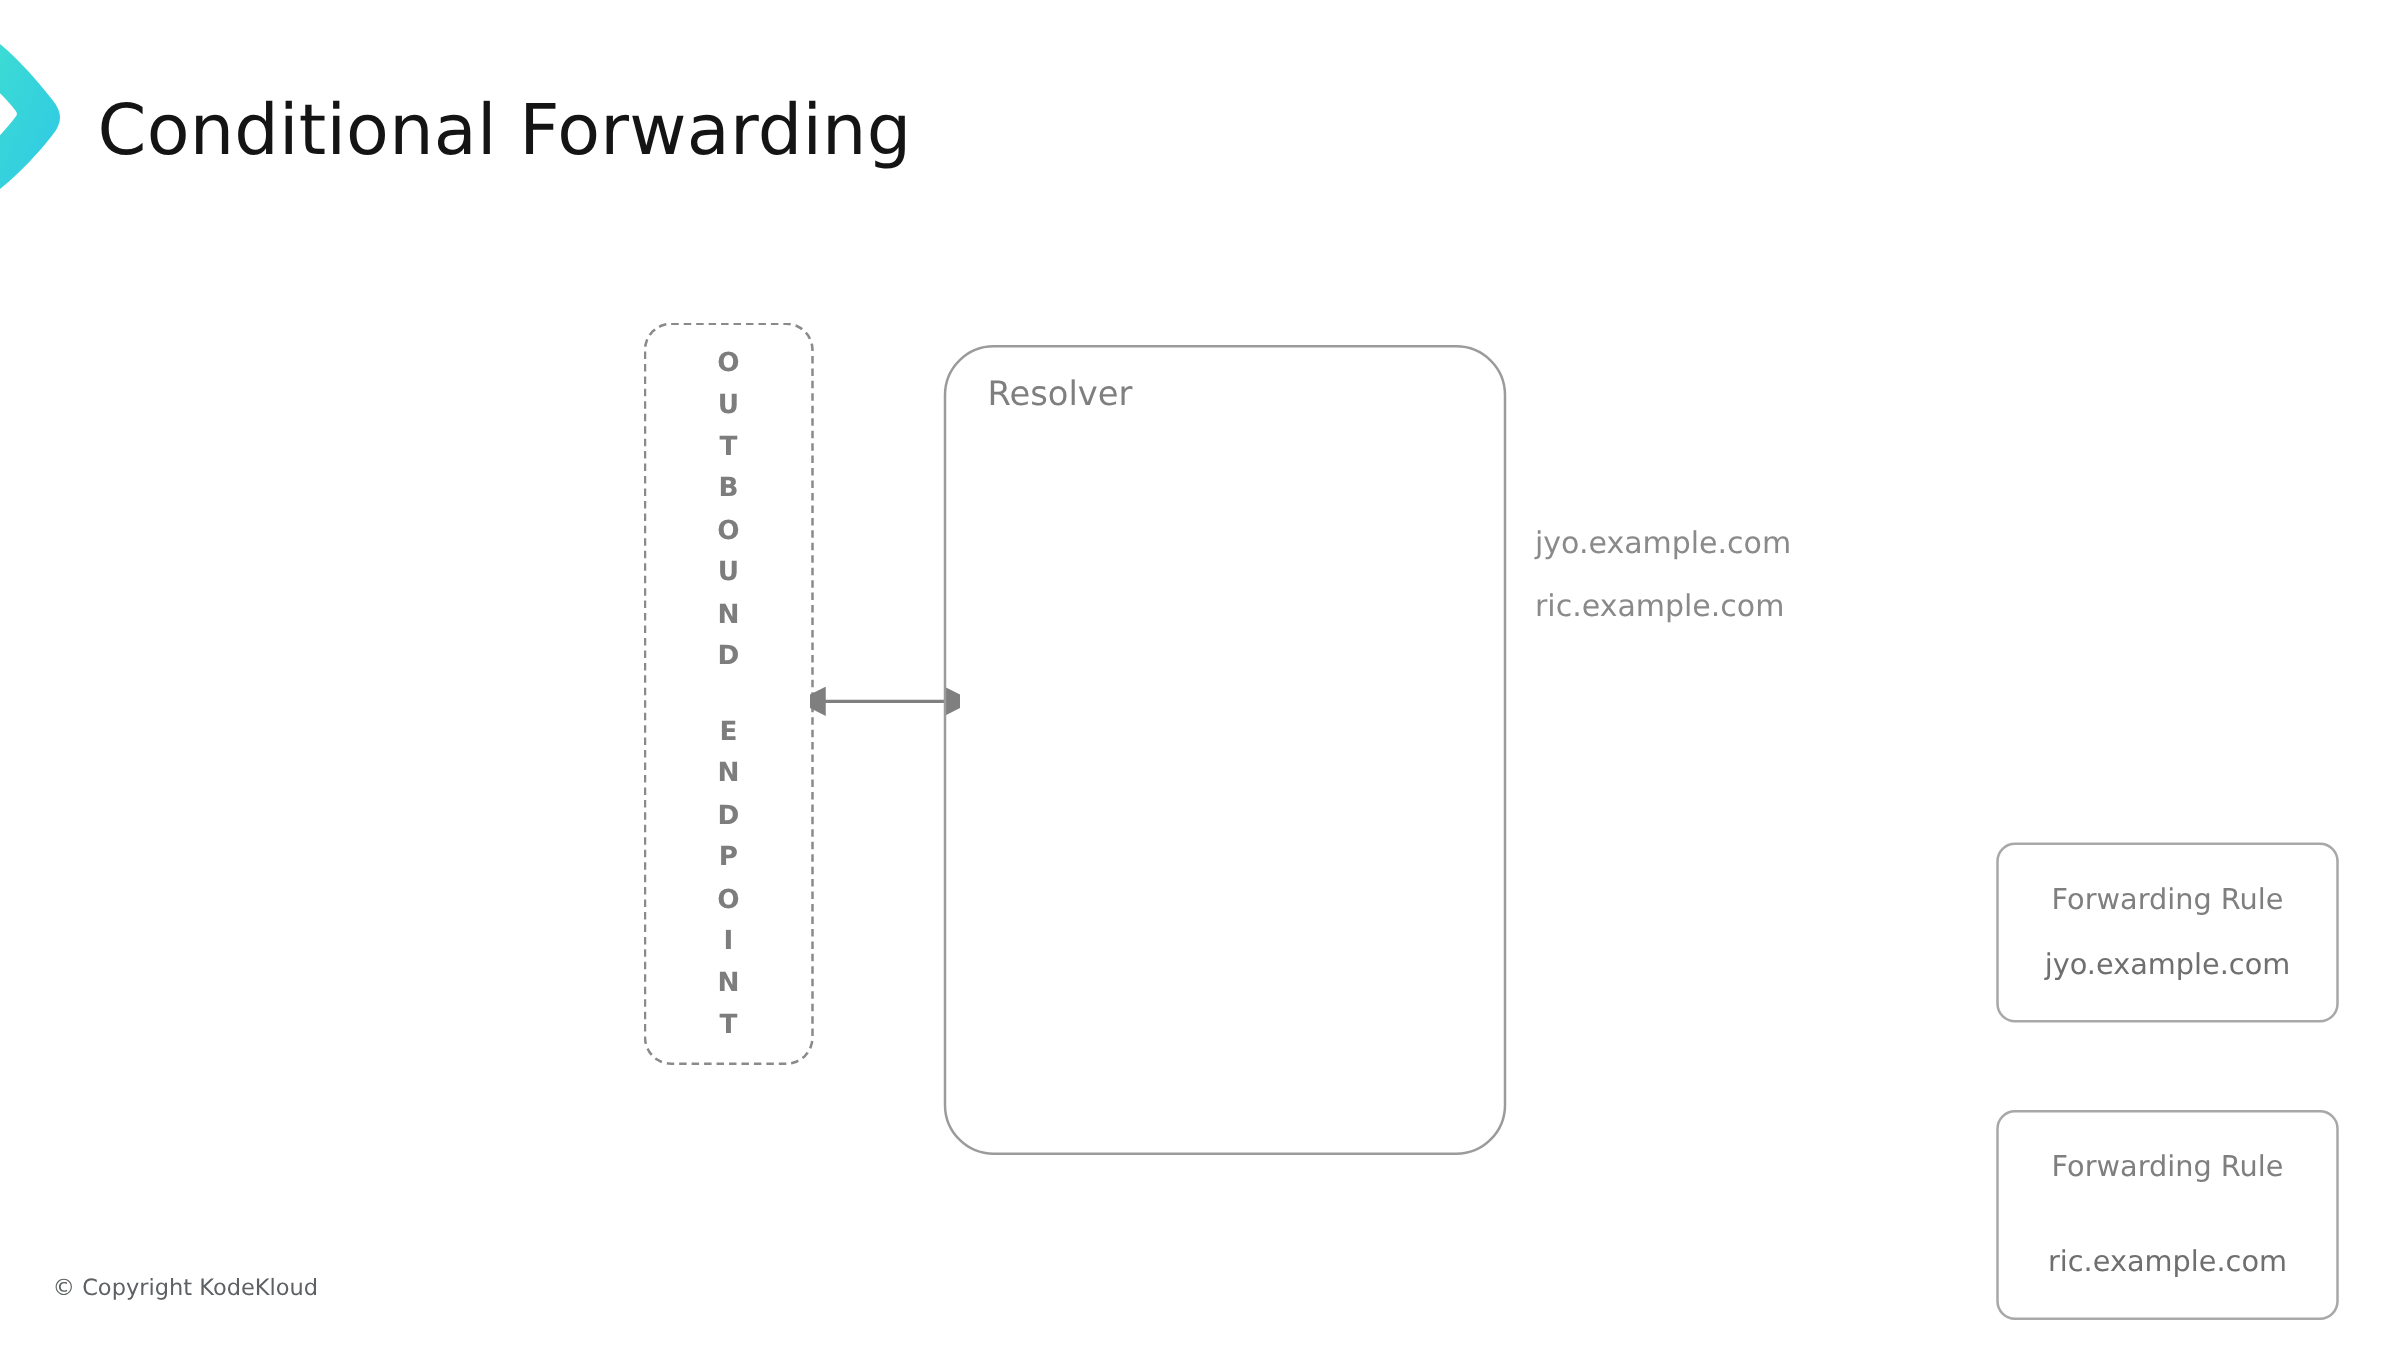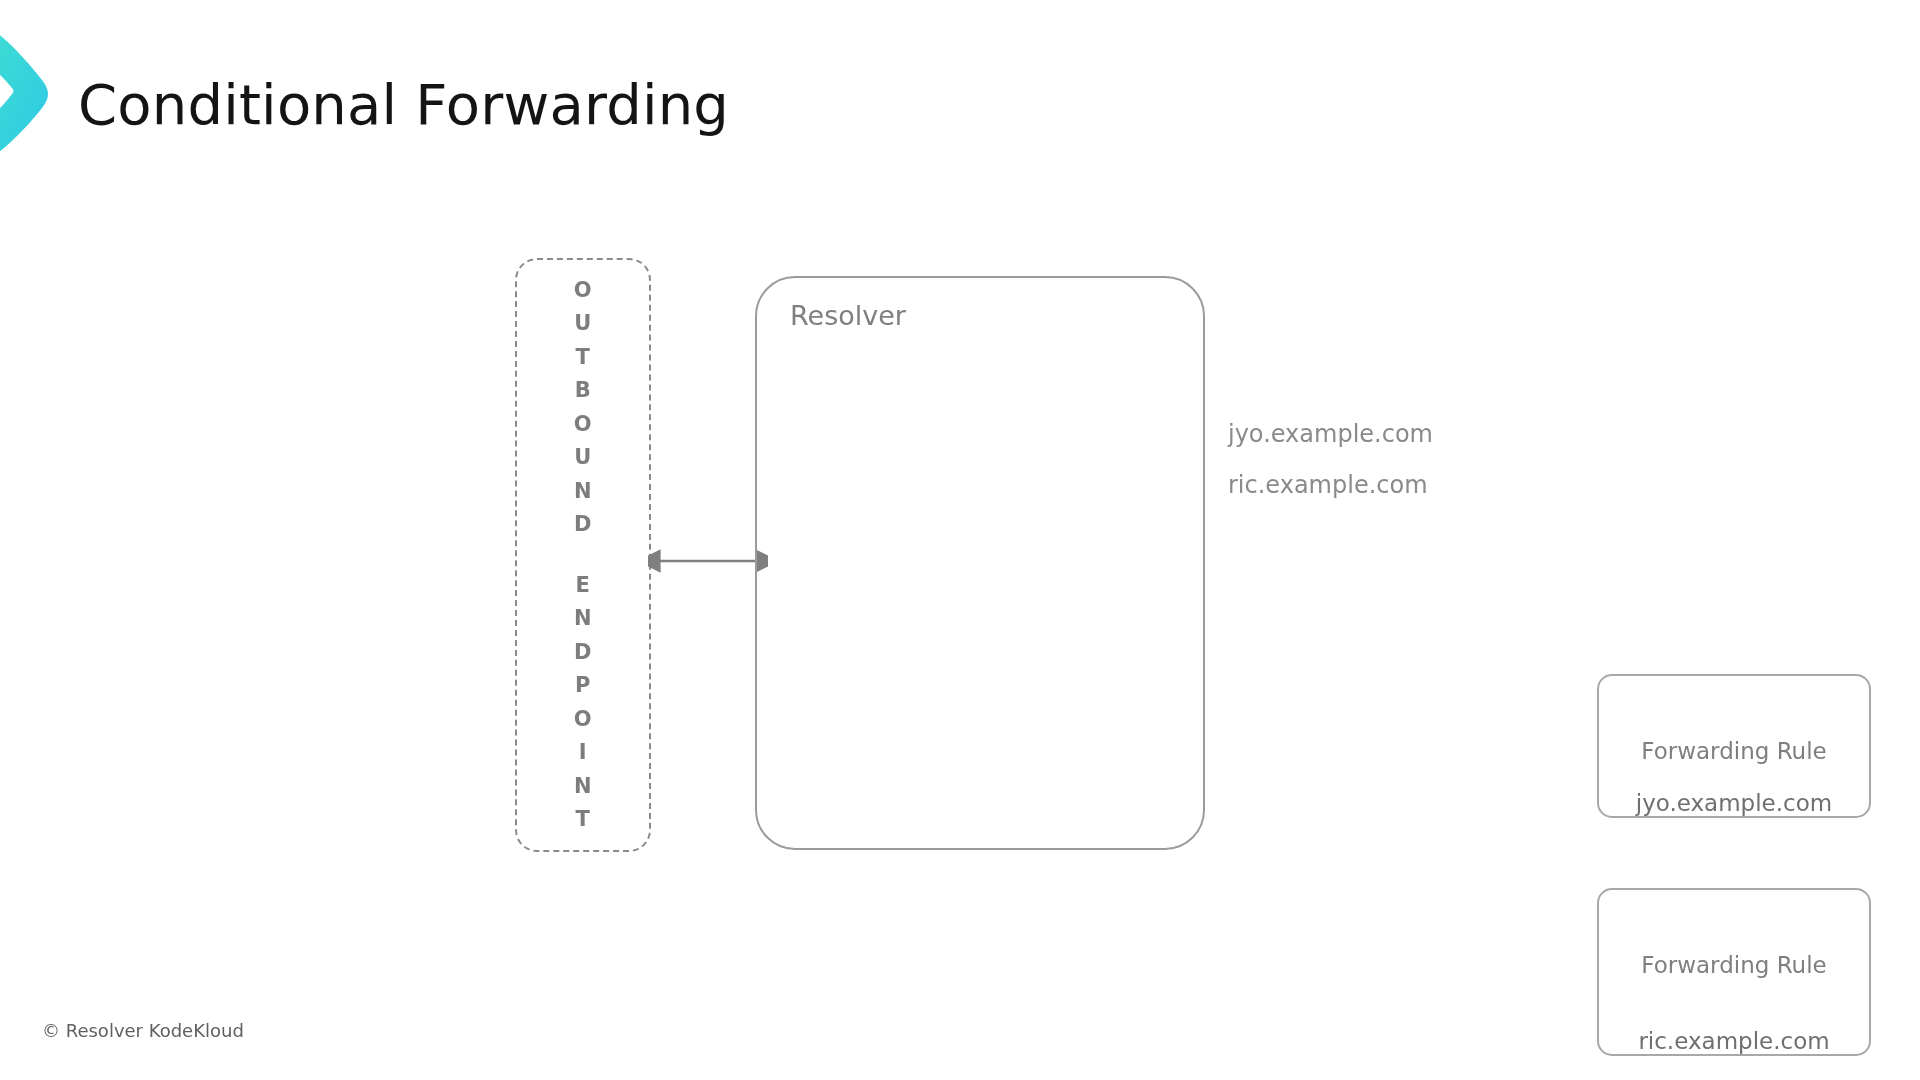--- a/index.html
+++ b/index.html
@@ -75,21 +75,21 @@
   .endpoint-gap {
     height: 27px;
   }
 
   
   .resolver-box {
     position: absolute;
     left: 755px;
     top: 276px;
     width: 450px;
-    height: 574px;
+    height: 648px;
     border: 2px solid #9b9b9b;
     border-radius: 40px;
     box-sizing: border-box;
   }
   .resolver-label {
     position: absolute;
     left: 33px;
     top: 22px;
     font-size: 27px;
     font-weight: 400;
@@ -100,21 +100,21 @@
   
   .rule-box {
     position: absolute;
     width: 274px;
     border: 2px solid #a8a8a8;
     border-radius: 15px;
     box-sizing: border-box;
     display: flex;
     flex-direction: column;
     align-items: center;
-    justify-content: flex-end;
+    justify-content: center;
   }
   .rule-box.rule-1 {
     left: 840px;
     top: 396px;
     height: 144px;
   }
   .rule-box.rule-2 {
     left: 840px;
     top: 610px;
     height: 168px;
@@ -244,13 +244,13 @@
     </div>
   </div>
 
   <div class="annotation">
     <div class="annotation-item">jyo.example.com</div>
     <div class="annotation-item">ric.example.com</div>
   </div>
 
 </div>
 
-<div class="footer-copyright">© Resolver KodeKloud</div>
+<div class="footer-copyright">© Copyright KodeKloud</div>
 
 </body></html>

